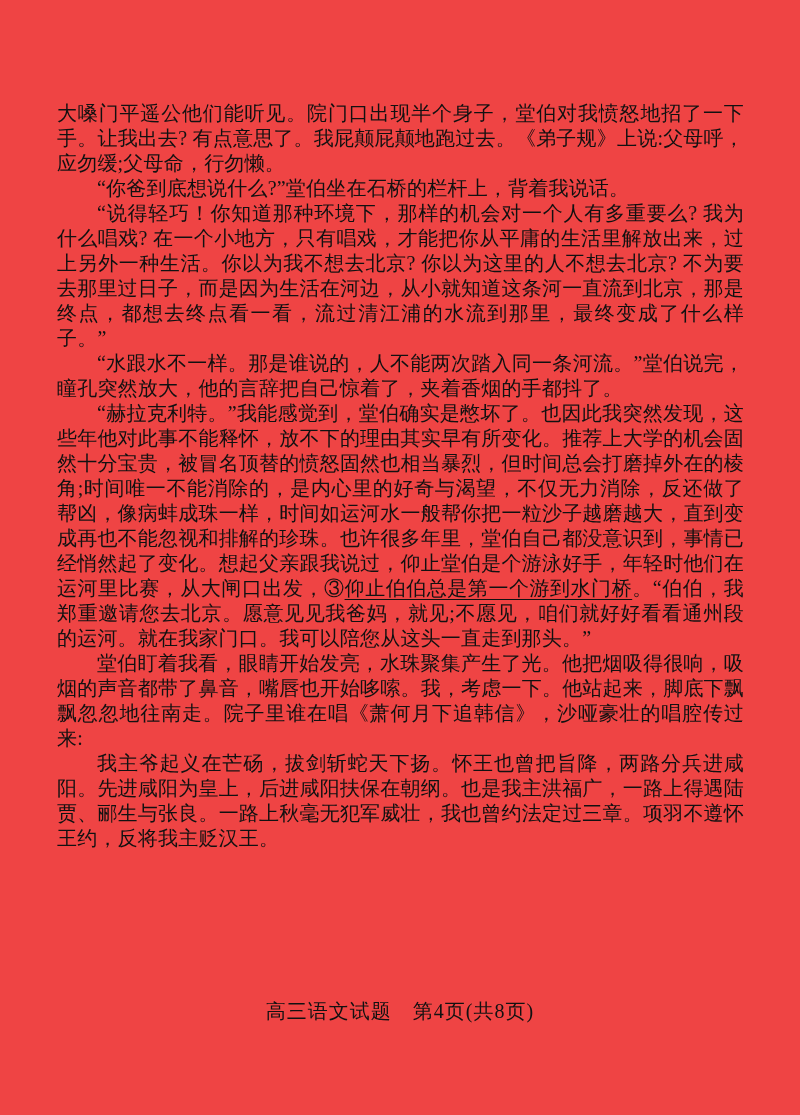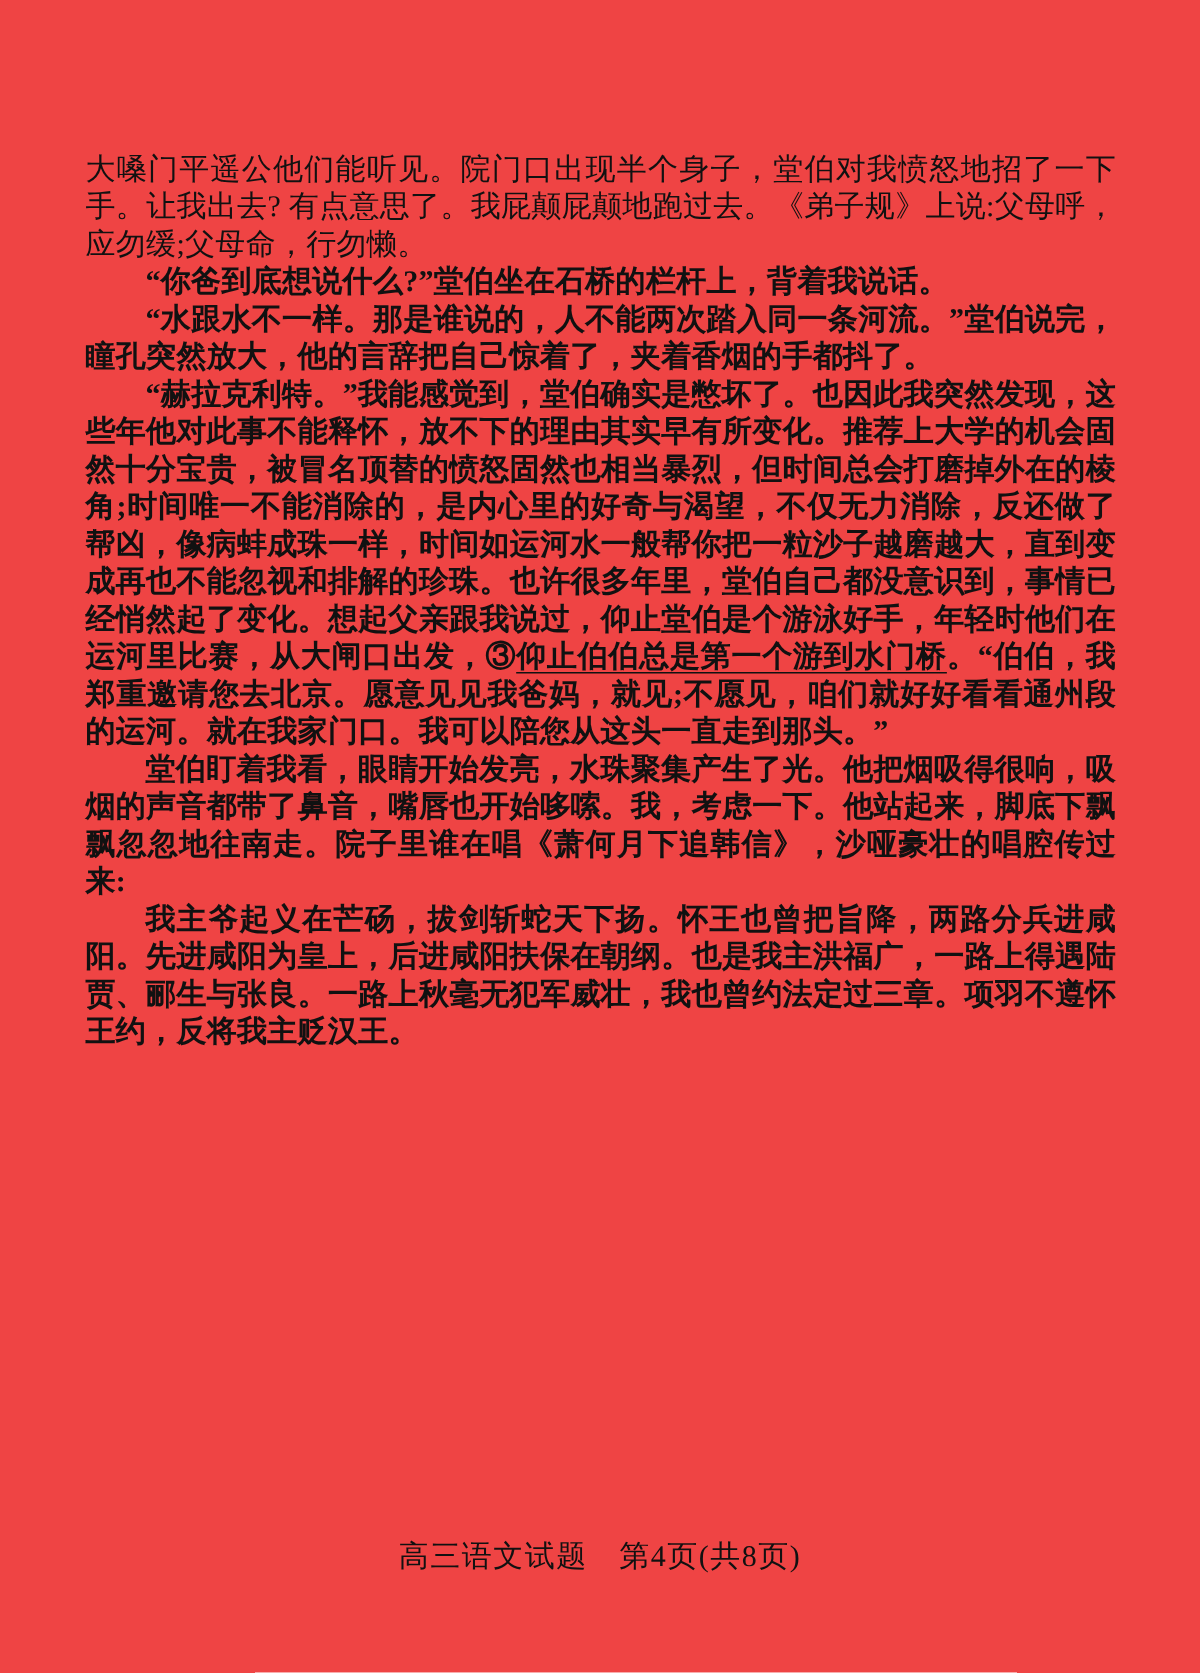--- a/index.html
+++ b/index.html
@@ -26,52 +26,52 @@
     text-align: justify;
     text-justify: inter-ideograph;
     letter-spacing: 0.2px;
   }
   .content p {
     margin: 0;
     padding: 0;
   }
   .content p.indent {
     text-indent: 2em;
-    font-weight: bold;
   }
   .seg-wavy {
     text-decoration: underline;
     text-decoration-style: wavy;
     text-decoration-thickness: 1px;
     text-underline-offset: 4px;
   }
   .seg-underline {
     text-decoration: underline;
     text-decoration-style: solid;
     text-decoration-thickness: 1px;
     text-underline-offset: 4px;
   }
   .footer {
     position: absolute;
     left: 0;
-    top: 1024px;
+    top: 998px;
     width: 100%;
     text-align: center;
     font-size: 20px;
     letter-spacing: 1px;
     color: #111111;
   }
 </style>
 </head>
 <body>
 
 <div class="page">
   <div class="content">
       <p><span class="seg-normal">大嗓门平遥公他们能听见。院门口出现半个身子，堂伯对我愤怒地招了一下手。让我出去? 有点意思了。我屁颠屁颠地跑过去。《弟子规》上说:父母呼，应勿缓;父母命，行勿懒。</span></p>
       <p class="indent"><span class="seg-normal">“你爸到底想说什么?”堂伯坐在石桥的栏杆上，背着我说话。</span></p>
+      <p class="indent"><span class="seg-normal">“说得轻巧！你知道那种环境下，那样的机会对一个人有多重要么? 我为什么唱戏? 在一个小地方，只有唱戏，才能把你从平庸的生活里解放出来，过上另外一种生活。你以为我不想去北京? 你以为这里的人不想去北京? 不为要去那里过日子，而是因为生活在河边，从小就知道这条河一直流到北京，那是终点，都想去终点看一看，流过清江浦的水流到那里，最终变成了什么样子。”</span></p>
       <p class="indent"><span class="seg-normal">“水跟水不一样。那是谁说的，人不能两次踏入同一条河流。”堂伯说完，瞳孔突然放大，他的言辞把自己惊着了，夹着香烟的手都抖了。</span></p>
       <p class="indent"><span class="seg-normal">“赫拉克利特。”我能感觉到，堂伯确实是憋坏了。也因此我突然发现，这些年他对此事不能释怀，放不下的理由其实早有所变化。推荐上大学的机会固然十分宝贵，被冒名顶替的愤怒固然也相当暴烈，但时间总会打磨掉外在的棱角;时间唯一不能消除的，是内心里的好奇与渴望，不仅无力消除，反还做了帮凶，像病蚌成珠一样，时间如运河水一般帮你把一粒沙子越磨越大，直到变成再也不能忽视和排解的珍珠。也许很多年里，堂伯自己都没意识到，事情已经悄然起了变化。想起父亲跟我说过，仰止堂伯是个游泳好手，年轻时他们在运河里比赛，从大闸口出发，③</span><span class="seg-underline">仰止伯伯总是第一个游到水门桥</span><span class="seg-normal">。“伯伯，我郑重邀请您去北京。愿意见见我爸妈，就见;不愿见，咱们就好好看看通州段的运河。就在我家门口。我可以陪您从这头一直走到那头。”</span></p>
       <p class="indent"><span class="seg-normal">堂伯盯着我看，眼睛开始发亮，水珠聚集产生了光。他把烟吸得很响，吸烟的声音都带了鼻音，嘴唇也开始哆嗦。我，考虑一下。他站起来，脚底下飘飘忽忽地往南走。院子里谁在唱《萧何月下追韩信》，沙哑豪壮的唱腔传过来:</span></p>
       <p class="indent"><span class="seg-normal">我主爷起义在芒砀，拔剑斩蛇天下扬。怀王也曾把旨降，两路分兵进咸阳。先进咸阳为皇上，后进咸阳扶保在朝纲。也是我主洪福广，一路上得遇陆贾、郦生与张良。一路上秋毫无犯军威壮，我也曾约法定过三章。项羽不遵怀王约，反将我主贬汉王。</span></p>
     </div>
   <div class="footer">
     <span>高三语文试题　第4页(共8页)</span>
   </div>
 </div>
 

